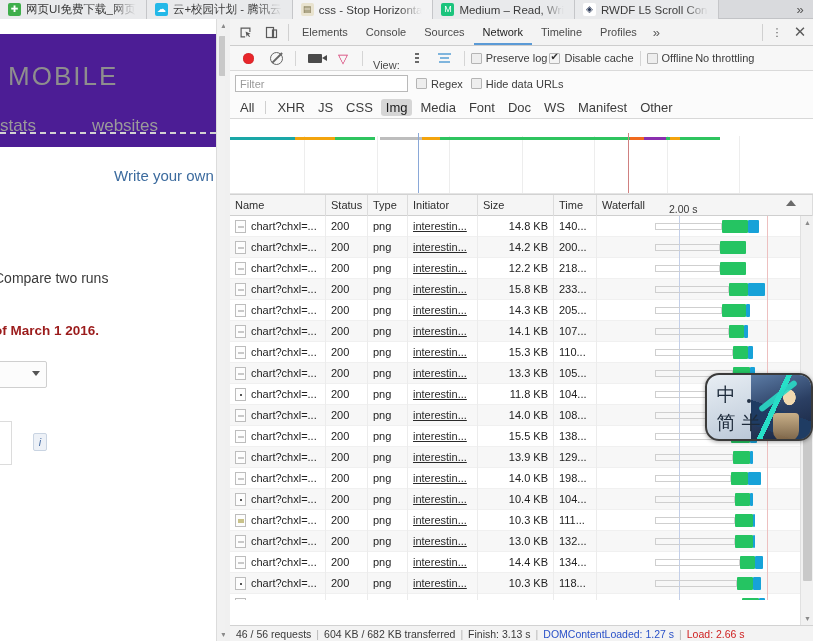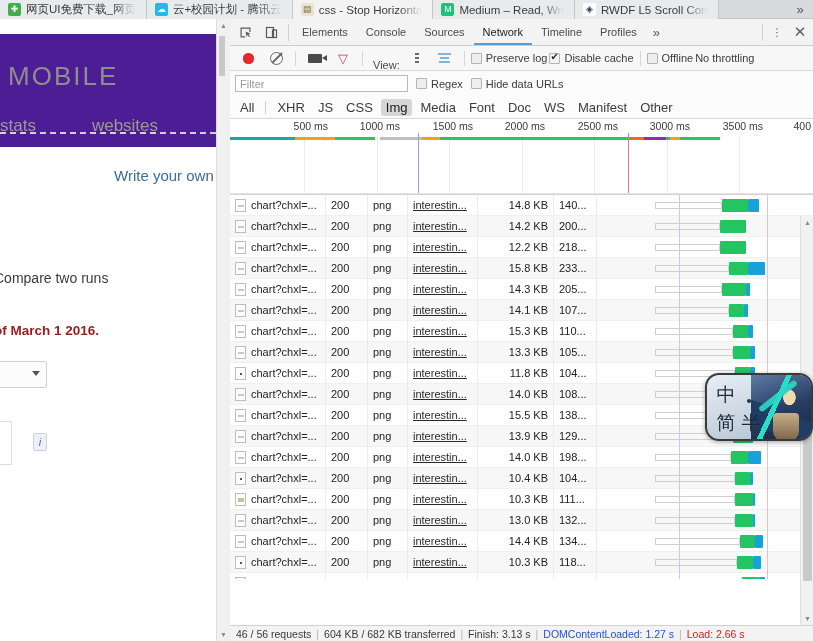--- a/index.html
+++ b/index.html
@@ -558,30 +558,20 @@
       <span class="type-pill active">Img</span>
       <span class="type-pill">Media</span>
       <span class="type-pill">Font</span>
       <span class="type-pill">Doc</span>
       <span class="type-pill">WS</span>
       <span class="type-pill">Manifest</span>
       <span class="type-pill">Other</span>
     </div>
 
     <div class="dt-overview">
-      <div class="ov-ruler">
-        <div class="ov-tick" style="left:101px">500 ms</div>
-        <div class="ov-tick" style="left:173px">1000 ms</div>
-        <div class="ov-tick" style="left:246px">1500 ms</div>
-        <div class="ov-tick" style="left:318px">2000 ms</div>
-        <div class="ov-tick" style="left:391px">2500 ms</div>
-        <div class="ov-tick" style="left:463px">3000 ms</div>
-        <div class="ov-tick" style="left:536px">3500 ms</div>
-        <div class="ov-tick" style="left:584px">400</div>
-      </div>
       <div class="ov-gridline" style="left:74px"></div>
       <div class="ov-gridline" style="left:147px"></div>
       <div class="ov-gridline" style="left:219px"></div>
       <div class="ov-gridline" style="left:292px"></div>
       <div class="ov-gridline" style="left:364px"></div>
       <div class="ov-gridline" style="left:437px"></div>
       <div class="ov-gridline" style="left:509px"></div>
 
       <div class="ov-bars">
         <div class="ov-bar" style="left:0;   top:0;  width:65px;  background:#1aa7a7"></div>
@@ -618,20 +608,33 @@
         <div class="ov-bar" style="left:436px;top:43;width:22px;  background:#2ec45f"></div>
         <div class="ov-bar" style="left:440px;top:48;width:10px;  background:#f3a40d"></div>
         <div class="ov-bar" style="left:450px;top:48;width:40px;  background:#2ec45f"></div>
       </div>
       <div class="ov-marker blue" style="left:188px"></div>
       <div class="ov-marker red" style="left:398px"></div>
       <div class="ov-baseline"></div>
     </div>
 
     <div class="dt-table">
+      <div class="th-row">
+        <div class="th c-name">Name</div>
+        <div class="th c-status">Status</div>
+        <div class="th c-type">Type</div>
+        <div class="th c-init">Initiator</div>
+        <div class="th c-size" style="text-align:left">Size</div>
+        <div class="th c-time">Time</div>
+        <div class="th c-wf">
+          <span>Waterfall</span>
+          <span class="wf-scale">2.00 s</span>
+          <span class="sort-arrow"></span>
+        </div>
+      </div>
 
       <div class="rows" id="rows">
           <div class="row">
             <div class="cell c-name name-cell">
               <span class="thumb">
                 <i></i>
               </span>
               <span>chart?chxl=...</span>
             </div>
             <div class="cell c-status">200</div>

